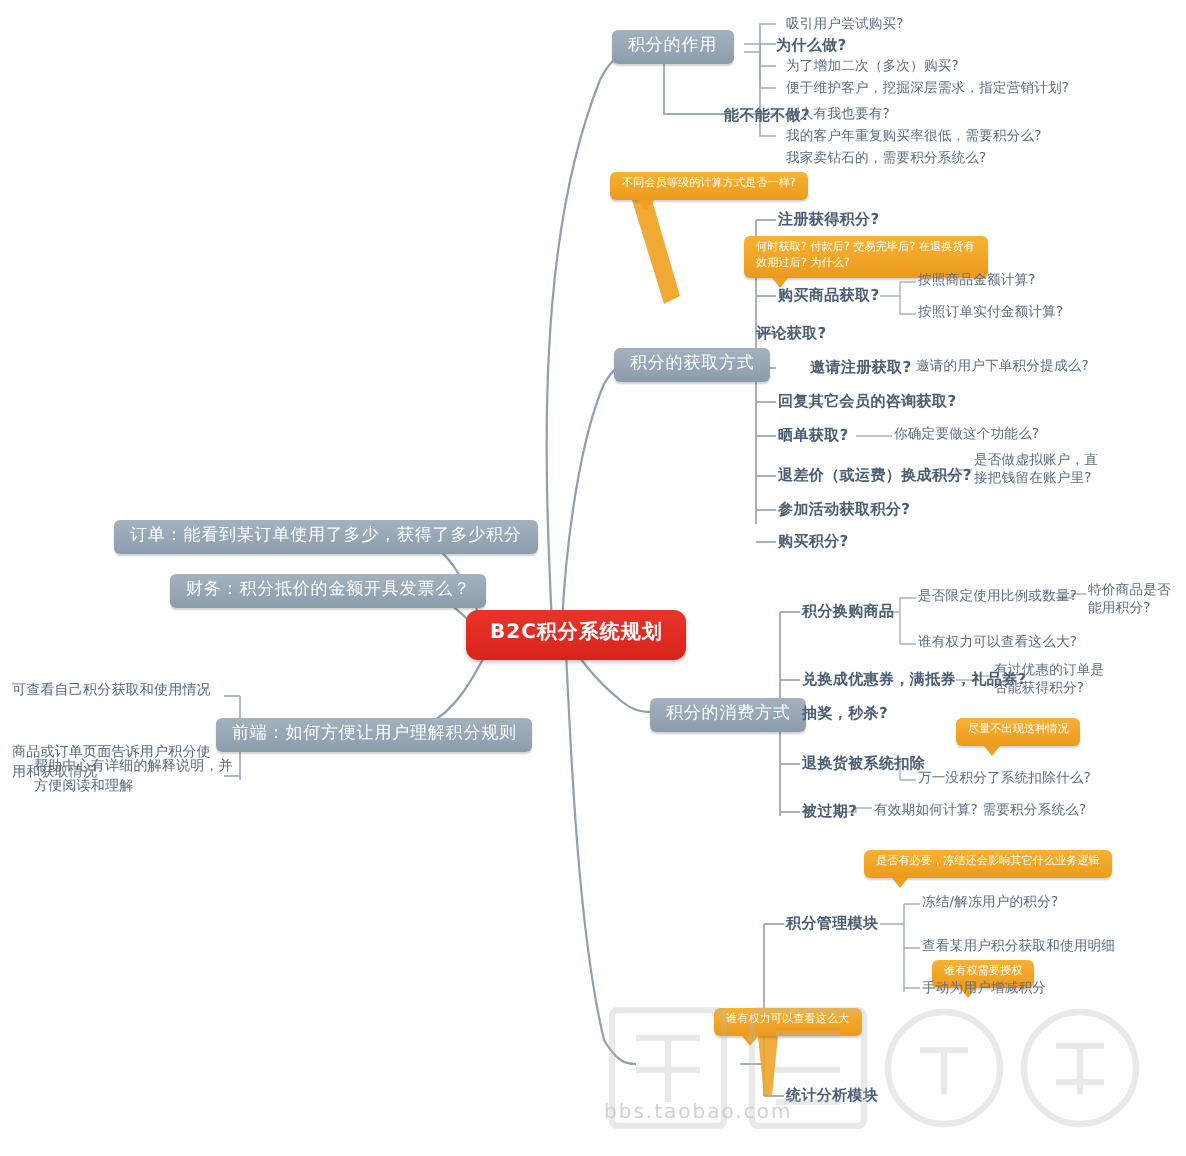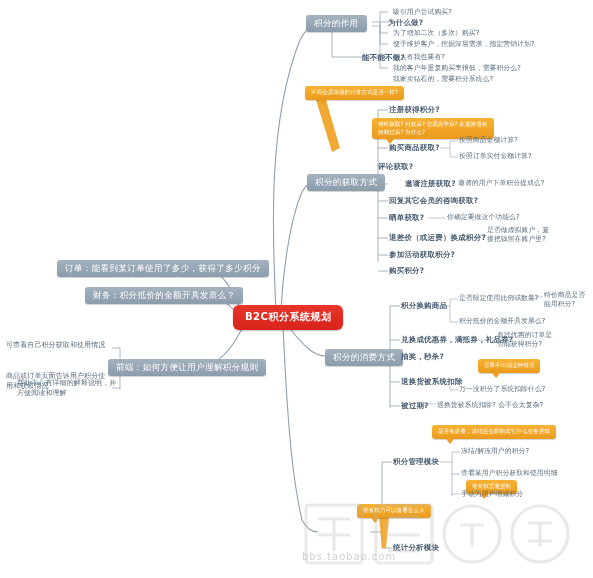--- a/index.html
+++ b/index.html
@@ -254,38 +254,38 @@
   <div class="node sub-topic" style="left:389px;top:233px;">退差价（或运费）换成积分?</div>
   <div class="node leaf wrap" style="left:487px;top:226px;width:66px;">是否做虚拟账户，直接把钱留在账户里?</div>
 
   <div class="node sub-topic" style="left:389px;top:250px;">参加活动获取积分?</div>
   <div class="node sub-topic" style="left:389px;top:266px;">购买积分?</div>
 
   <div class="node main-topic" style="left:325px;top:349px;">积分的消费方式</div>
 
   <div class="node sub-topic" style="left:401px;top:301px;text-align:center;">积分换购商品</div>
   <div class="node leaf" style="left:459px;top:294px;">是否限定使用比例或数量?</div>
-  <div class="node leaf" style="left:459px;top:317px;">积分抵价的金额开具发票么?</div>
+  <div class="node leaf" style="left:459px;top:317px;">谁有权力可以查看这么大?</div>
   <div class="node leaf wrap" style="left:544px;top:291px;width:48px;">特价商品是否能用积分?</div>
 
   <div class="node sub-topic" style="left:401px;top:335px;">兑换成优惠券，满抵券，礼品券?</div>
   <div class="node leaf wrap" style="left:497px;top:331px;width:56px;">有过优惠的订单是否能获得积分?</div>
 
   <div class="node sub-topic" style="left:401px;top:352px;">抽奖，秒杀?</div>
 
   <div class="node sub-topic" style="left:401px;top:377px;">退换货被系统扣除</div>
   <div class="node leaf" style="left:459px;top:385px;">万一没积分了系统扣除什么?</div>
 
   <div class="callout" style="left:478px;top:359px;">
     <span>尽量不出现这种情况</span>
     <span class="tail"></span>
   </div>
 
   <div class="node sub-topic" style="left:401px;top:401px;">被过期?</div>
-  <div class="node leaf" style="left:437px;top:401px;">退换货被系统扣除? 会不会太复杂?</div>
+  <div class="node leaf" style="left:437px;top:401px;">有效期如何计算? 需要积分系统么?</div>
 
 
   <div class="callout" style="left:432px;top:425px;">
     <span>是否有必要，冻结还会影响其它什么业务逻辑</span>
     <span class="tail"></span>
   </div>
 
   <div class="node sub-topic" style="left:393px;top:457px;">积分管理模块</div>
   <div class="node leaf" style="left:461px;top:447px;">冻结/解冻用户的积分?</div>
   <div class="node leaf" style="left:461px;top:469px;">查看某用户积分获取和使用明细</div>

